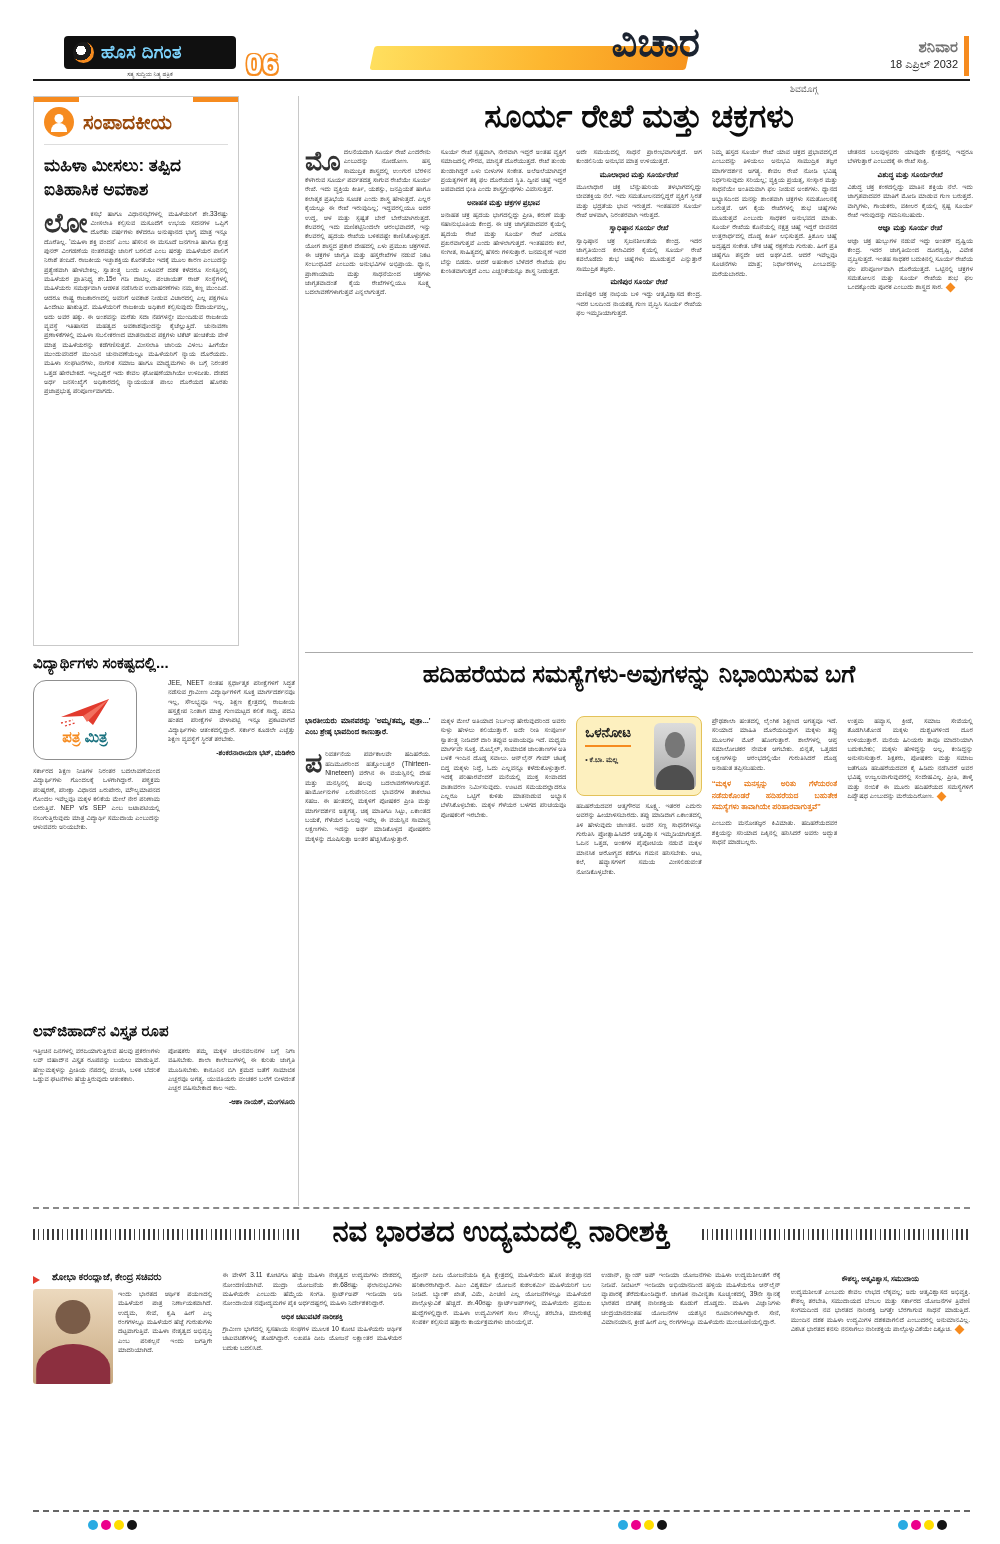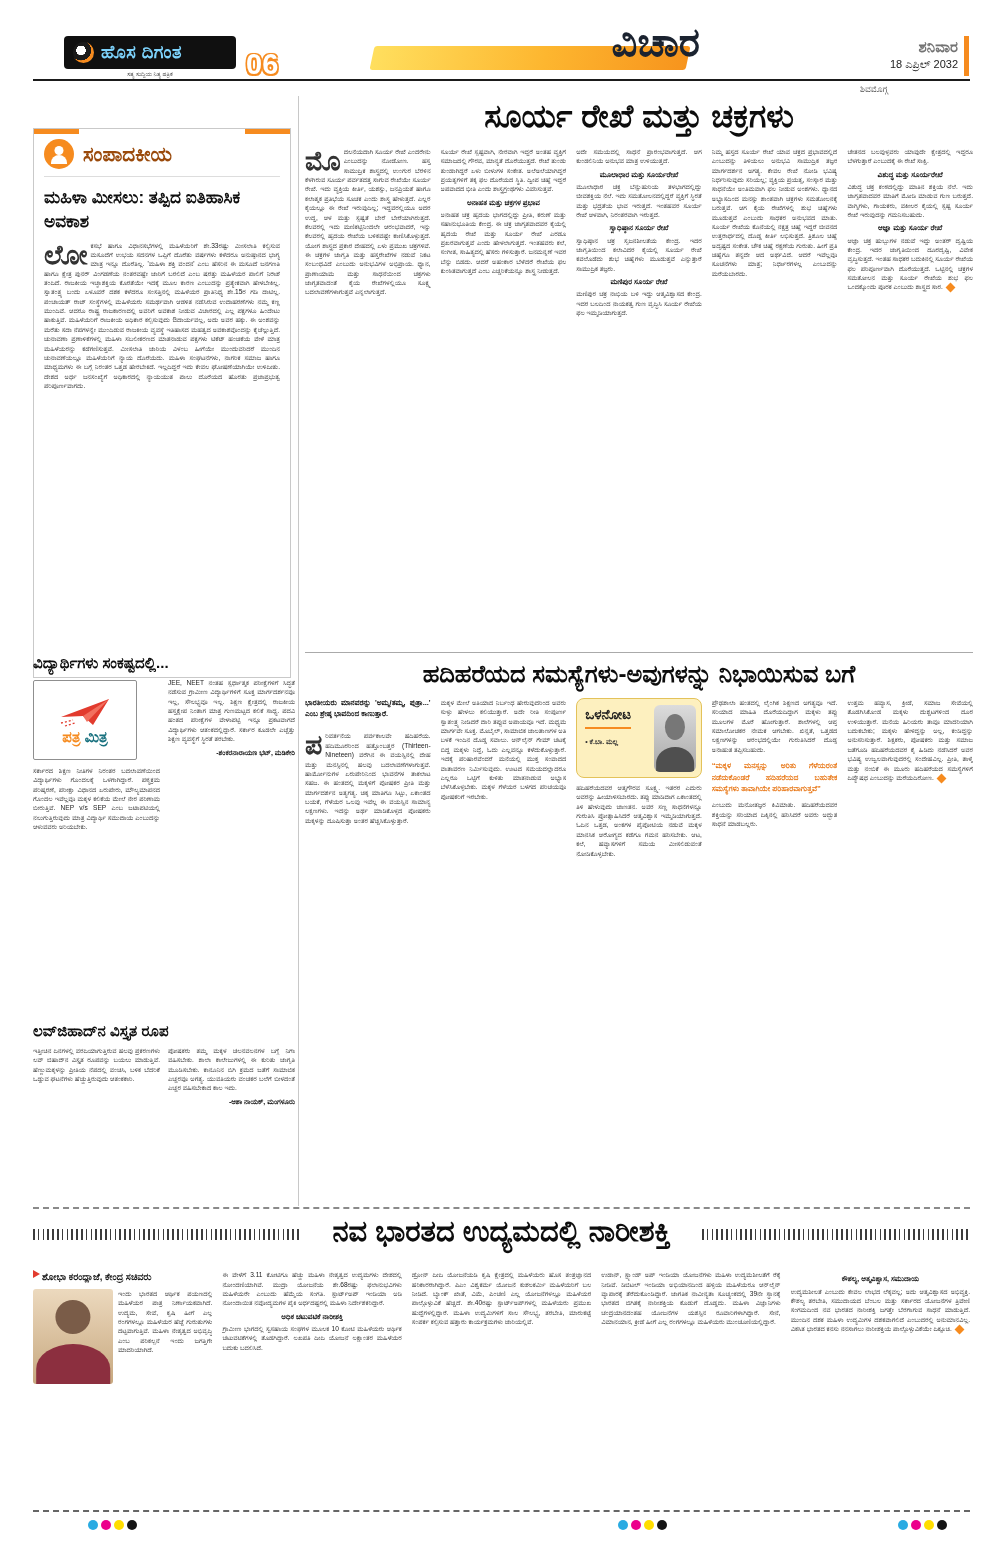--- a/index.html
+++ b/index.html
@@ -15,52 +15,52 @@
   .page-num { position:absolute; left:246px; top:48px; font-size:29px; font-weight:bold; color:#fff;
       text-shadow:-1.5px -1.5px 0 #f68b1f, 1.5px -1.5px 0 #f68b1f, -1.5px 1.5px 0 #f68b1f, 1.5px 1.5px 0 #f68b1f, 0 0 2px #f68b1f; }
   .section-wrap { position:absolute; left:360px; top:16px; width:340px; height:58px; text-align:right;font-family:Liberation Serif, serif; }
   .section-band { position:absolute; left:12px; right:12px; top:30px; height:24px; background:linear-gradient(90deg,#ffdf5e 0%, #fdb62f 55%, #f7941d 100%); border-radius:3px; transform:skewX(-12deg); }
   .section-title { position:relative; font-size:40px; line-height:54px; font-weight:bold; color:#1b2330; }
   .date-block { position:absolute; left:790px; top:38px; width:168px; text-align:right; }
   .date-day { font-size:15px; font-weight:bold; color:#737373; }
   .date-date { font-size:11px; color:#222; margin-top:2px; }
   .orange-bar { position:absolute; left:964px; top:36px; width:5px; height:40px; background:#f68b1f; }
   .mast-rule { position:absolute; left:33px; top:79px; width:937px; height:2px; background:#1b1b1b; }
-  .edition { position:absolute; left:790px; top:84px; width:168px; text-align:center; font-size:9px; color:#444; }
+  .edition { position:absolute; left:790px; top:84px; width:168px; text-align:left; font-size:9px; color:#444; }
 
   
   .bodytxt { font-size:6.6px; line-height:1.42; text-align:justify; color:#222; }
   .dropcap { float:left; font-size:27px; line-height:.9; font-weight:bold; color:#333; padding:2px 3px 0 0; }
   .subhead { font-size:7.2px; font-weight:bold; text-align:center; margin:4px 0 2px; color:#111; }
   .enddot { display:inline-block; width:7px; height:7px; background:#f68b1f; transform:rotate(45deg); margin-left:4px; vertical-align:middle; }
   .v-divider { position:absolute; left:298px; top:96px; width:1px; height:1110px; background:#c8c8c8; }
   .h-divider { position:absolute; left:305px; top:652px; width:668px; height:1px; background:#aaa; }
   .full-divider { position:absolute; left:33px; top:1207px; width:937px; border-top:2px dashed #8a8a8a; }
   .foot-dash { position:absolute; left:33px; top:1510px; width:937px; border-top:2px dashed #666; }
 
   
-  .editorial { position:absolute; left:33px; top:96px; width:258px; height:550px; border:1px solid #c9c9c9; padding:6px 10px 8px; overflow:hidden;margin-top:32px; }
+  .editorial { position:absolute; left:33px; top:96px; width:206px; height:550px; border:1px solid #c9c9c9; padding:6px 10px 8px; overflow:hidden; }
   .editorial::before, .editorial::after { content:""; position:absolute; top:-1px; width:46px; height:6px; background:#f68b1f; }
   .editorial::before { left:-1px; } .editorial::after { right:-1px; }
   .ed-header { display:flex; align-items:center; gap:9px; padding:4px 0 7px; border-bottom:1px solid #ddd; }
   .ed-emblem { width:30px; height:30px; border-radius:50%; background:#f68b1f; position:relative; flex:0 0 30px; }
   .ed-emblem::before { content:""; position:absolute; left:50%; top:22%; transform:translateX(-50%); width:9px; height:9px; border-radius:50%; background:#fff; }
   .ed-emblem::after { content:""; position:absolute; left:50%; bottom:16%; transform:translateX(-50%); width:16px; height:9px; border-radius:8px 8px 0 0; background:#fff; }
   .ed-label { font-size:20px; font-weight:bold; color:#9a4a0b; }
   .ed-headline { font-size:17px; font-weight:bold; line-height:1.4; margin:9px 0 7px; color:#0e0e0e; }
   .ed-body { height:420px; overflow:hidden; }
 
   
   .letters { position:absolute; left:33px; top:654px; width:262px; height:550px; overflow:hidden; }
   .letter-head { font-size:15px; font-weight:bold; margin:0 0 6px; color:#0d0d0d; }
   .l-cols { display:flex; gap:8px; }
   .l-col { flex:1; overflow:hidden; }
   .l1 { height:332px; }
   .l2 { height:138px; }
-  .badge { width:104px; height:80px; border:1px solid #8f8f8f; border-radius:2px; margin:2px 0 6px; display:flex; flex-direction:column; align-items:center; justify-content:center; gap:2px; background:#fff; }
+  .badge { width:104px; height:80px; border:1px solid #8f8f8f; border-radius:13px; margin:2px 0 6px; display:flex; flex-direction:column; align-items:center; justify-content:center; gap:2px; background:#fff; }
   .badge svg { width:52px; height:30px; }
   .badge-words { font-size:15px; font-weight:bold; line-height:1; }
   .badge-w1 { color:#f68b1f; } .badge-w2 { color:#17707e; }
   .signature { font-size:7px; font-weight:bold; text-align:right; margin-top:5px; color:#111; }
   .letter2-block { margin-top:12px; }
 
   
   .art-sun { position:absolute; left:305px; top:96px; width:668px; height:552px; overflow:hidden; }
   .sun-head { text-align:center; font-size:32px; font-weight:bold; color:#0d0d0d; margin:2px 0 12px; }
   .cols5 { display:flex; gap:10px; overflow:hidden; }
@@ -71,38 +71,38 @@
   .ac-title { color:#ee7d1a; font-weight:bold; font-size:11.5px; line-height:1.15; }
   .ac-name { font-size:7px; font-weight:bold; color:#222; margin-top:6px; }
   .ac-email { font-size:6px; color:#555; margin-top:3px; word-break:break-all; }
   .photo { flex:0 0 42px; height:100%; border-radius:6px; position:relative; overflow:hidden; }
   .photo-color { background:linear-gradient(#d9cbae,#9a8b70); }
   .photo-color::before { content:""; position:absolute; top:14%; left:50%; transform:translateX(-50%); width:48%; height:38%; border-radius:50%; background:#6b5546; }
   .photo-color::after { content:""; position:absolute; bottom:-10%; left:50%; transform:translateX(-50%); width:90%; height:48%; border-radius:50% 50% 0 0; background:#3f3530; }
 
   
   .art-teen { position:absolute; left:305px; top:658px; width:668px; height:546px; overflow:hidden; }
-  .teen-head { text-align:center; font-size:24px; font-weight:bold; color:#0d0d0d; margin:2px 0 10px; }
+  .teen-head { text-align:center; font-size:24px; font-weight:bold; color:#0d0d0d; margin:2px 0 28px; }
   .teen-cols { height:492px; }
   .teen-intro { font-size:7.4px; font-weight:bold; line-height:1.45; margin-bottom:12px; color:#111; }
   .insight-card { border:1px solid #e3c25a; border-radius:8px; background:#fdf0bf; padding:6px 5px 5px 8px; display:flex; gap:5px; height:80px; margin-bottom:5px; }
   .ic-label { font-size:13.5px; font-weight:bold; color:#1c1c1c; border-bottom:2px solid #f68b1f; padding-bottom:3px; align-self:flex-start; }
   .ic-name { font-size:7px; font-weight:bold; color:#333; margin-top:8px; }
   .photo-gray { background:linear-gradient(#dcdcdc,#a7a7a7); }
   .photo-gray::before { content:""; position:absolute; top:14%; left:50%; transform:translateX(-50%); width:48%; height:38%; border-radius:50%; background:#777; }
   .photo-gray::after { content:""; position:absolute; bottom:-10%; left:50%; transform:translateX(-50%); width:90%; height:48%; border-radius:50% 50% 0 0; background:#4f4f4f; }
   .teen-quote { color:#e87818; font-weight:bold; font-size:7.6px; line-height:1.5; margin:6px 0; }
 
   
   .art-women { position:absolute; left:33px; top:1213px; width:937px; height:294px; overflow:hidden; }
   .tickbar { position:absolute; top:16px; height:11px; width:268px; background:repeating-linear-gradient(90deg,#3c3c3c 0 1.6px, transparent 1.6px 4.8px); }
   .tick-l { left:0; } .tick-r { right:0; }
   .women-head { text-align:center; font-size:29px; font-weight:bold; color:#0d0d0d; margin:2px auto 22px; max-width:420px; line-height:1.15; }
   .women-cols { height:238px; }
-  .byline { display:flex; align-items:flex-start; gap:2px; font-size:9.5px; font-weight:bold; color:#141414; margin-bottom:5px; }
+  .byline { display:flex; align-items:flex-end; gap:12px; font-size:9.5px; font-weight:bold; color:#141414; margin-bottom:5px; }
   .byline-arrow { width:0; height:0; border-left:7px solid #e23b2e; border-top:4.5px solid transparent; border-bottom:4.5px solid transparent; flex:0 0 7px; }
   .women-photo { float:left; width:80px; height:95px; border-radius:3px; margin:0 5px 3px 0; position:relative; overflow:hidden; background:linear-gradient(#ecd9be,#c7a87f); }
   .women-photo::before { content:""; position:absolute; top:12%; left:50%; transform:translateX(-50%); width:44%; height:36%; border-radius:50%; background:#7a5c48; }
   .women-photo::after { content:""; position:absolute; bottom:-10%; left:50%; transform:translateX(-50%); width:92%; height:52%; border-radius:50% 50% 0 0; background:#8c2f3f; }
 
   
   .cmyk { position:absolute; top:1520px; display:flex; gap:3px; }
   .cmyk span { width:10px; height:10px; border-radius:50%; display:block; }
   .dot-c { background:#29abe2; } .dot-m { background:#ec008c; } .dot-y { background:#ffdd00; } .dot-k { background:#141414; }
   .g1 { left:88px; } .g2 { left:618px; } .g3 { left:898px; }

